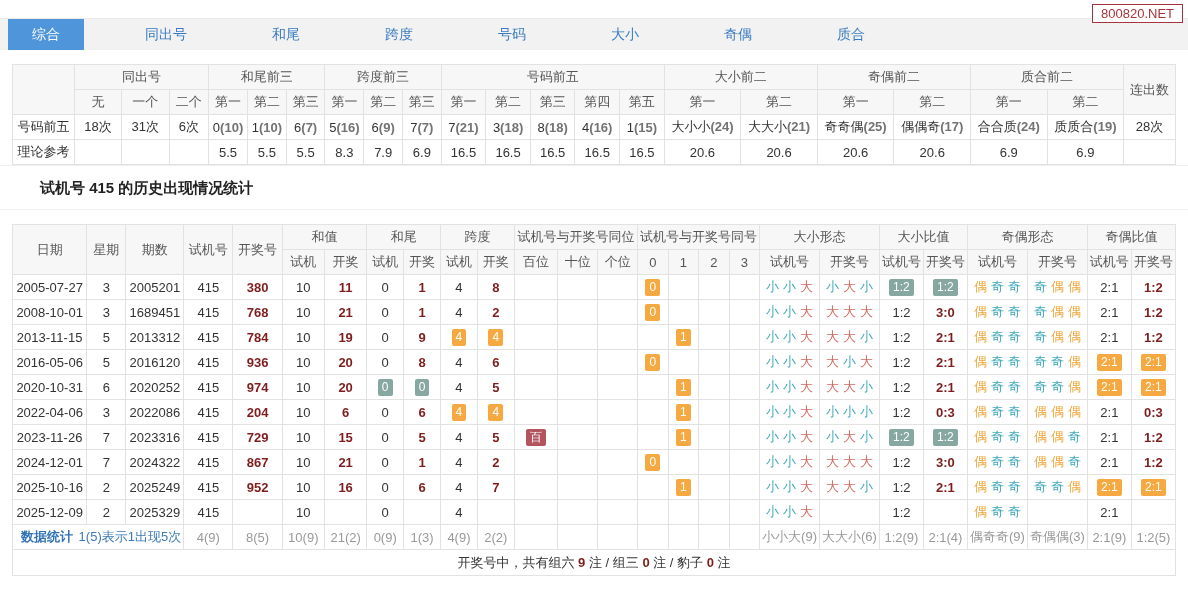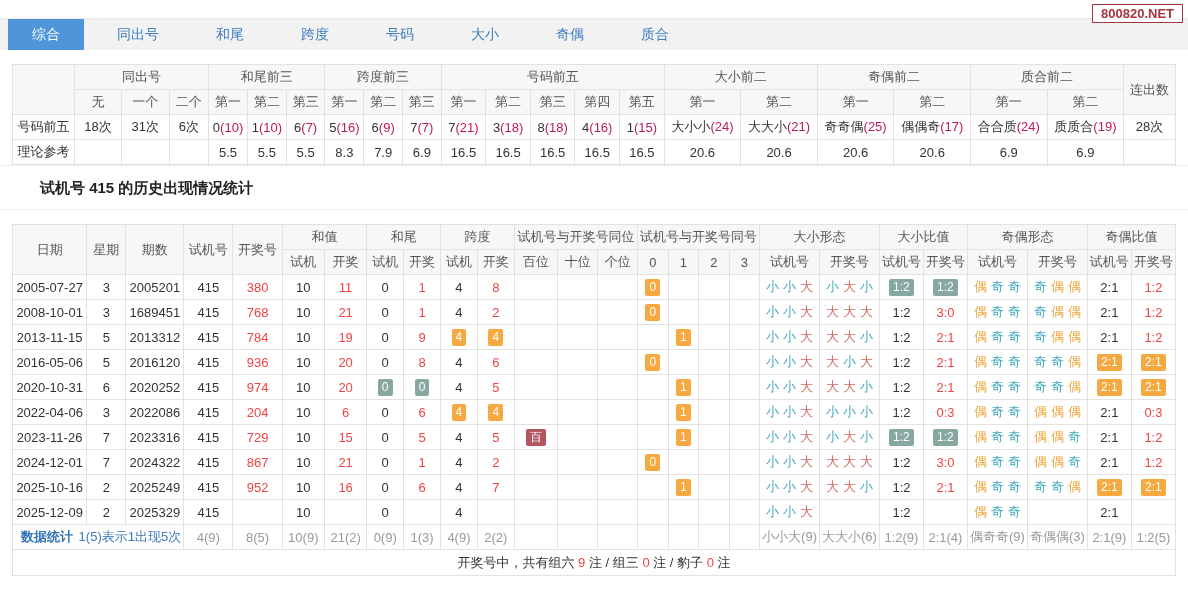--- a/index.html
+++ b/index.html
@@ -8,34 +8,34 @@
     width:1188px; height:613px; overflow:hidden;
     font-family:"Liberation Sans","DejaVu Sans",sans-serif;
     color:#333; font-size:13px;
   }
   
   .topbar { position:relative; padding:10px 0 8px 40px; border-bottom:1px solid #e9e9e9; }
   .page-title { font-size:15px; font-weight:bold; color:#222; }
   .site-badge {
     position:absolute; top:4px; right:5px;
     border:1px solid #a6343c; color:#a6343c; background:#fff;
-    padding:1px 8px; font-size:13px; font-weight:bold; cursor:pointer;
+    padding:1px 8px; font-size:13px; font-weight:normal; cursor:pointer;
   }
   
-  .tabs { display:flex; align-items:stretch; background:#f2f2f2; height:31px; padding-left:8px; }
+  .tabs { display:flex; align-items:stretch; background:#f2f2f2; height:31px; padding-left:8px;gap:28px; }
   .tab { line-height:31px; padding:0 24px; margin-right:9px; color:#3a7bbf; font-size:14px; cursor:pointer; }
   .tab.active { background:#4e95d9; color:#fff; }
   
   table { border-collapse:collapse; table-layout:fixed; margin:14px 12px 0 12px; }
   th,td { border:1px solid #e2e2e2; text-align:center; height:25px; padding:0 2px;
           font-weight:normal; font-size:13px; color:#333; overflow:hidden; white-space:nowrap; }
   thead th { background:#f7f7f7; color:#555; }
   tbody th.rowlab { background:#fff; color:#333; }
-  .g { color:#be185d; }
-  .red { color:#ef4444; }
+  .g { color:#737373;font-weight:bold; }
+  .red { color:#7f1d1d;font-weight:bold; }
   
   .bdg { display:inline-block; min-width:13px; padding:0 4px; line-height:17px;
          border-radius:2px; color:#fff; font-size:12px; }
   .ob { background:#f5a940; }
   .tb { background:#87a8a1; }
   .rb { background:#b2555f; }
   
   .pc { display:inline-block; margin:0 2px; }
   .c-t { color:#41a9ba; }   
   .c-r { color:#cf6b63; }   

